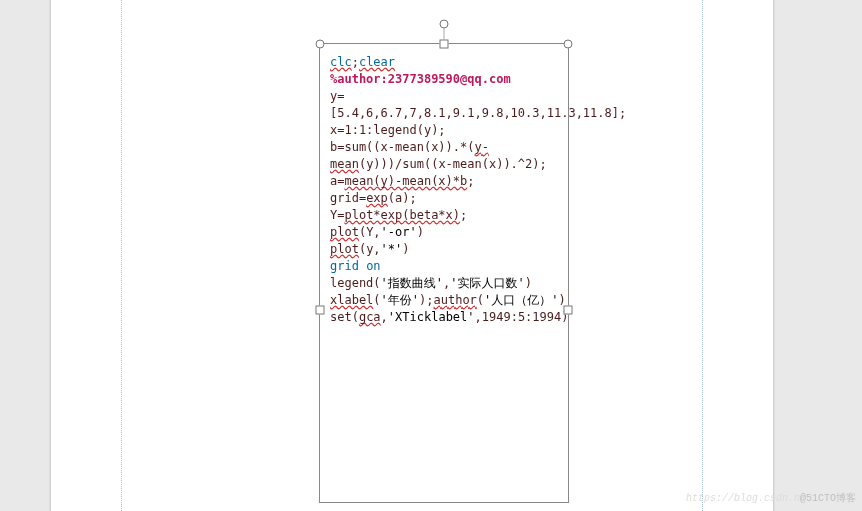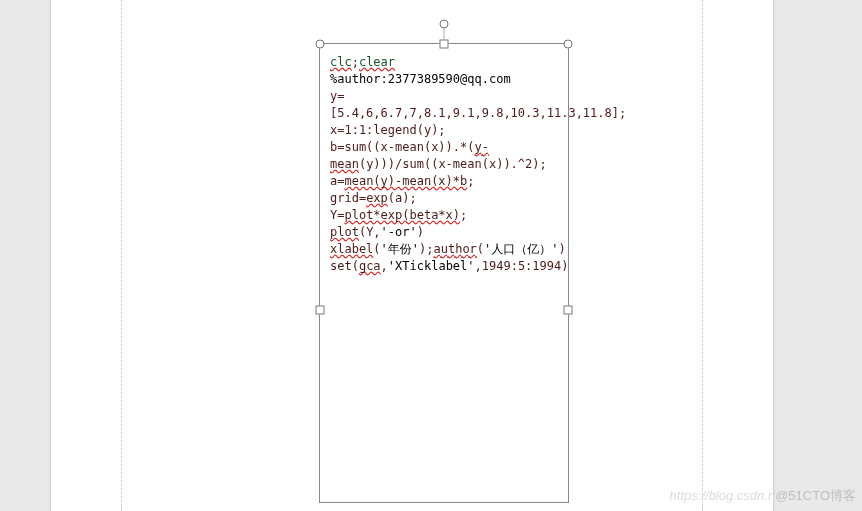--- a/index.html
+++ b/index.html
@@ -84,31 +84,31 @@
     padding: 10px 6px 6px 10px;
     font-size: 12px;
     line-height: 17px;
     white-space: nowrap;
   }
   .line { display: block; }
   .wavy {
     text-decoration: underline wavy rgba(200,0,0,0.85);
     text-decoration-skip-ink: none;
   }
-  .c-key   { color: #14532d; margin-top: 8px; }     
-  .c-com   { color: #000000; }
+  .c-key   { color: #0369a1; margin-top: 8px; }     
+  .c-com   { color: #be185d; font-weight: bold; }
   .c-str   { color: #000000; }     
   .c-plain { color: #4b1b1b; }
   .watermark {
     position: absolute;
     right: 6px;
     bottom: 6px;
     color: #bfbfbf;
-    font-size: 13px;
-    font-family: Liberation Sans, sans-serif;
+    font-size: 10px;
+    font-family: Liberation Mono, monospace;
   }
   .watermark .faded { color: #dcdcdc; font-style: italic; }
 </style>
 </head>
 <body>
 
 <div class="page">
   <div class="margin-line-left"></div>
   <div class="margin-line-right"></div>
 
@@ -127,20 +127,23 @@
       <span class="line"><span class="wavy c-key">clc</span><span class="c-plain">;</span><span class="wavy c-key">clear</span></span>
       <span class="line c-com">%author:2377389590@qq.com</span>
       <span class="line c-plain">y=</span>
       <span class="line c-plain" style="white-space:normal;">[5.4,6,6.7,7,8.1,9.1,9.8,10.3,11.3,11.8];</span>
       <span class="line c-plain">x=1:1:legend(y);</span>
       <span class="line" style="white-space:normal;"><span class="c-plain">b=sum((x-mean(x)).*(</span><span class="wavy c-plain">y-mean</span><span class="c-plain">(y)))/sum((x-mean(x)).^2);</span></span>
       <span class="line"><span class="c-plain">a=</span><span class="wavy c-plain">mean(y)-mean(x)*b</span><span class="c-plain">;</span></span>
       <span class="line"><span class="c-plain">grid=</span><span class="wavy c-plain">exp</span><span class="c-plain">(a);</span></span>
       <span class="line"><span class="c-plain">Y=</span><span class="wavy c-plain">plot*exp(beta*x)</span><span class="c-plain">;</span></span>
       <span class="line"><span class="wavy c-plain">plot</span><span class="c-plain">(Y,</span><span class="c-str">'-or'</span><span class="c-plain">)</span></span>
+      <span class="line"><span class="wavy c-plain">plot</span><span class="c-plain">(y,</span><span class="c-str">'*'</span><span class="c-plain">)</span></span>
+      <span class="line"><span class="c-key">grid </span><span class="c-key">on</span></span>
+      <span class="line"><span class="c-plain">legend(</span><span class="c-str">'指数曲线'</span><span class="c-plain">,</span><span class="c-str">'实际人口数'</span><span class="c-plain">)</span></span>
       <span class="line"><span class="wavy c-plain">xlabel</span><span class="c-plain">(</span><span class="c-str">'年份'</span><span class="c-plain">);</span><span class="wavy c-plain">author</span><span class="c-plain">(</span><span class="c-str">'人口（亿）'</span><span class="c-plain">)</span></span>
       <span class="line"><span class="c-plain">set(</span><span class="wavy c-plain">gca</span><span class="c-plain">,</span><span class="c-str">'XTicklabel'</span><span class="c-plain">,1949:5:1994)</span></span>
     </div>
   </div>
 </div>
 
 <div class="watermark">
   <span class="faded">https://blog.csdn.n</span><span>@51CTO博客</span>
 </div>
 

